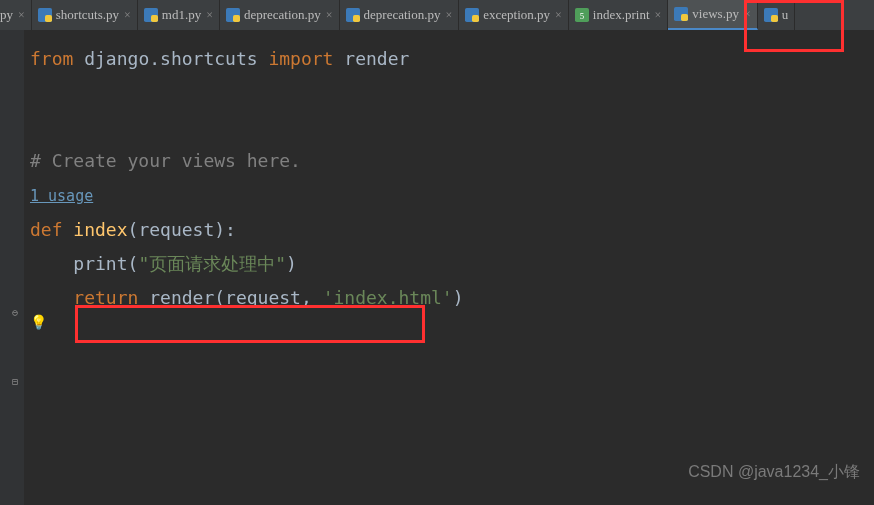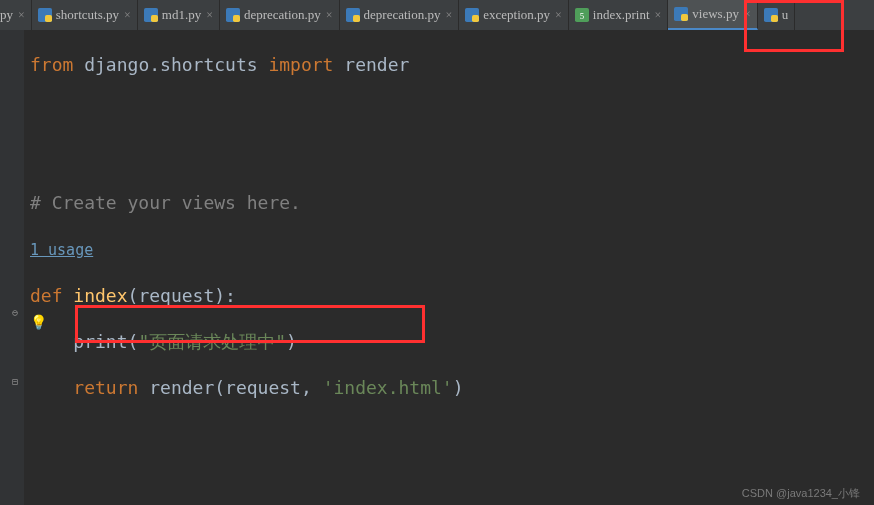--- a/index.html
+++ b/index.html
@@ -52,21 +52,21 @@
     height: calc(100% - 30px);
   }
   .gutter {
     width: 24px;
     background: #313335;
     position: relative;
     flex-shrink: 0;
   }
   .code {
     padding: 12px 0 0 6px;
-    line-height: 46px;
+    line-height: 34px;
     white-space: pre;
     color: #a9b7c6;
   }
   .kw { color: #cc7832; }
   .fn { color: #ffc66d; }
   .str { color: #6a8759; }
   .cmt { color: #808080; }
   .usage { color: #6897bb; text-decoration: underline; cursor: pointer; font-size: 15px;}
   .highlight-box {
     position: absolute;
@@ -78,24 +78,24 @@
   .bulb {
     position: absolute;
     left: 30px;
     top: 314px;
     color: #f0a732;
     font-size: 14px;
   }
   .watermark {
     position: absolute;
     right: 14px;
-    bottom: 4px;
+    bottom: 22px;
     color: #7a7a7a;
     font-family: "Segoe UI", Arial, sans-serif;
-    font-size: 11px;
+    font-size: 16px;
   }
   .fold {
     position:absolute;
     left:12px;
     color:#888;
     font-size:10px;
   }
 </style>
 </head>
 <body>

